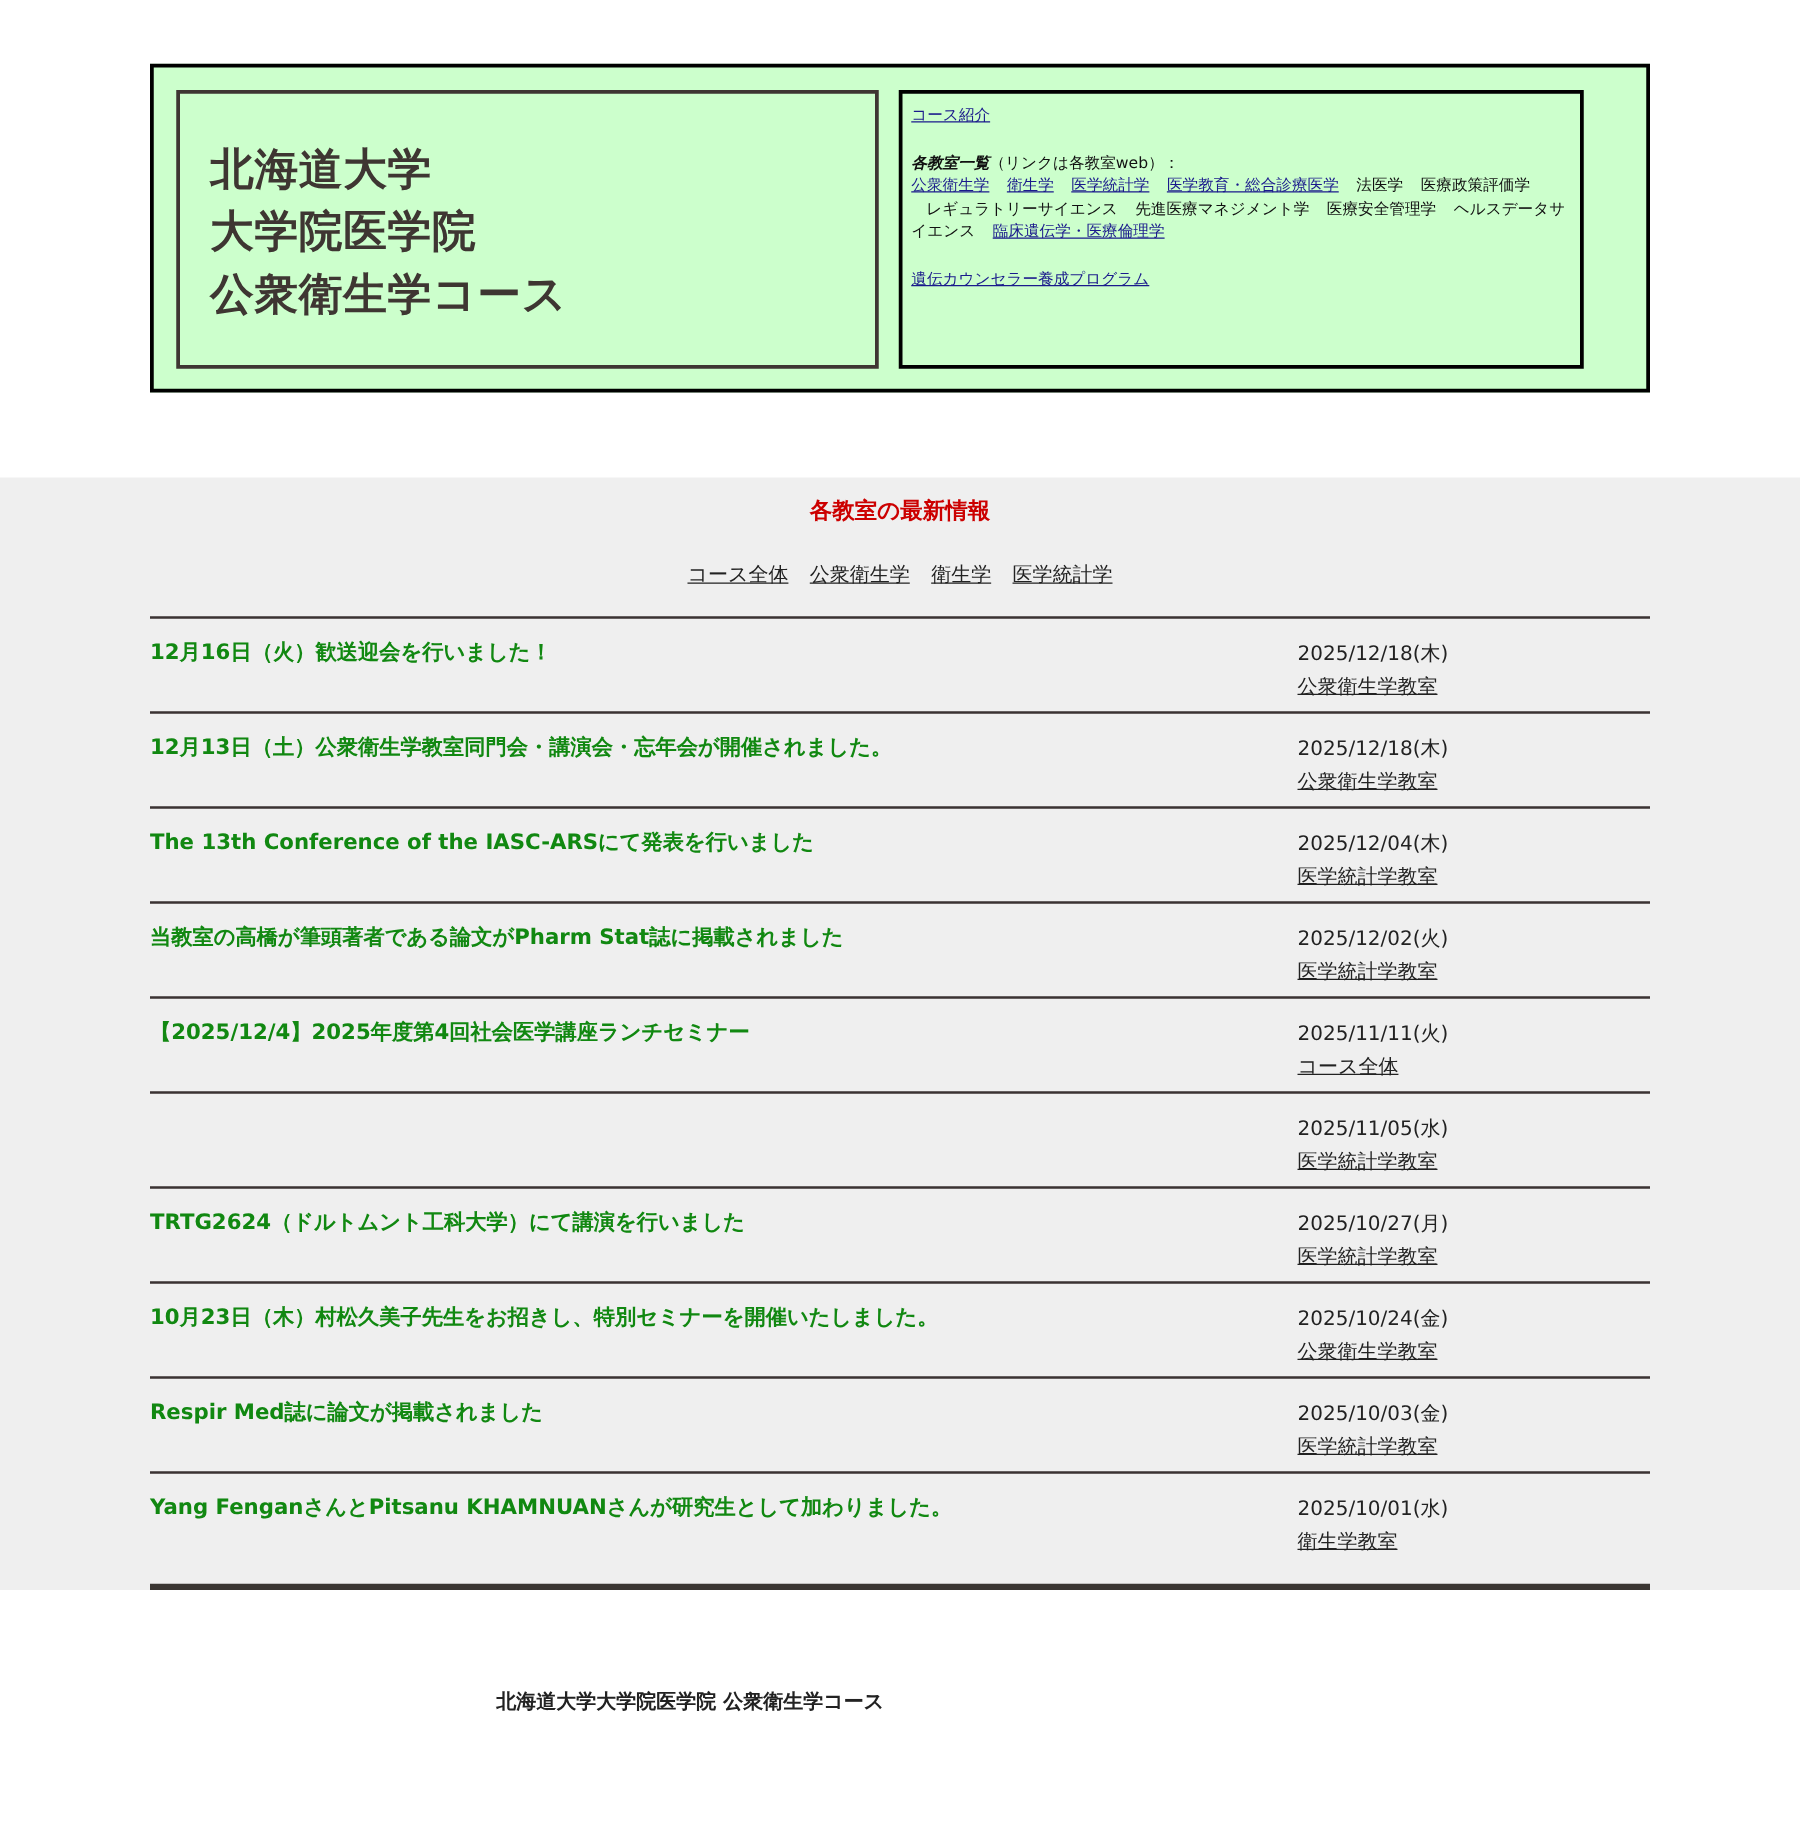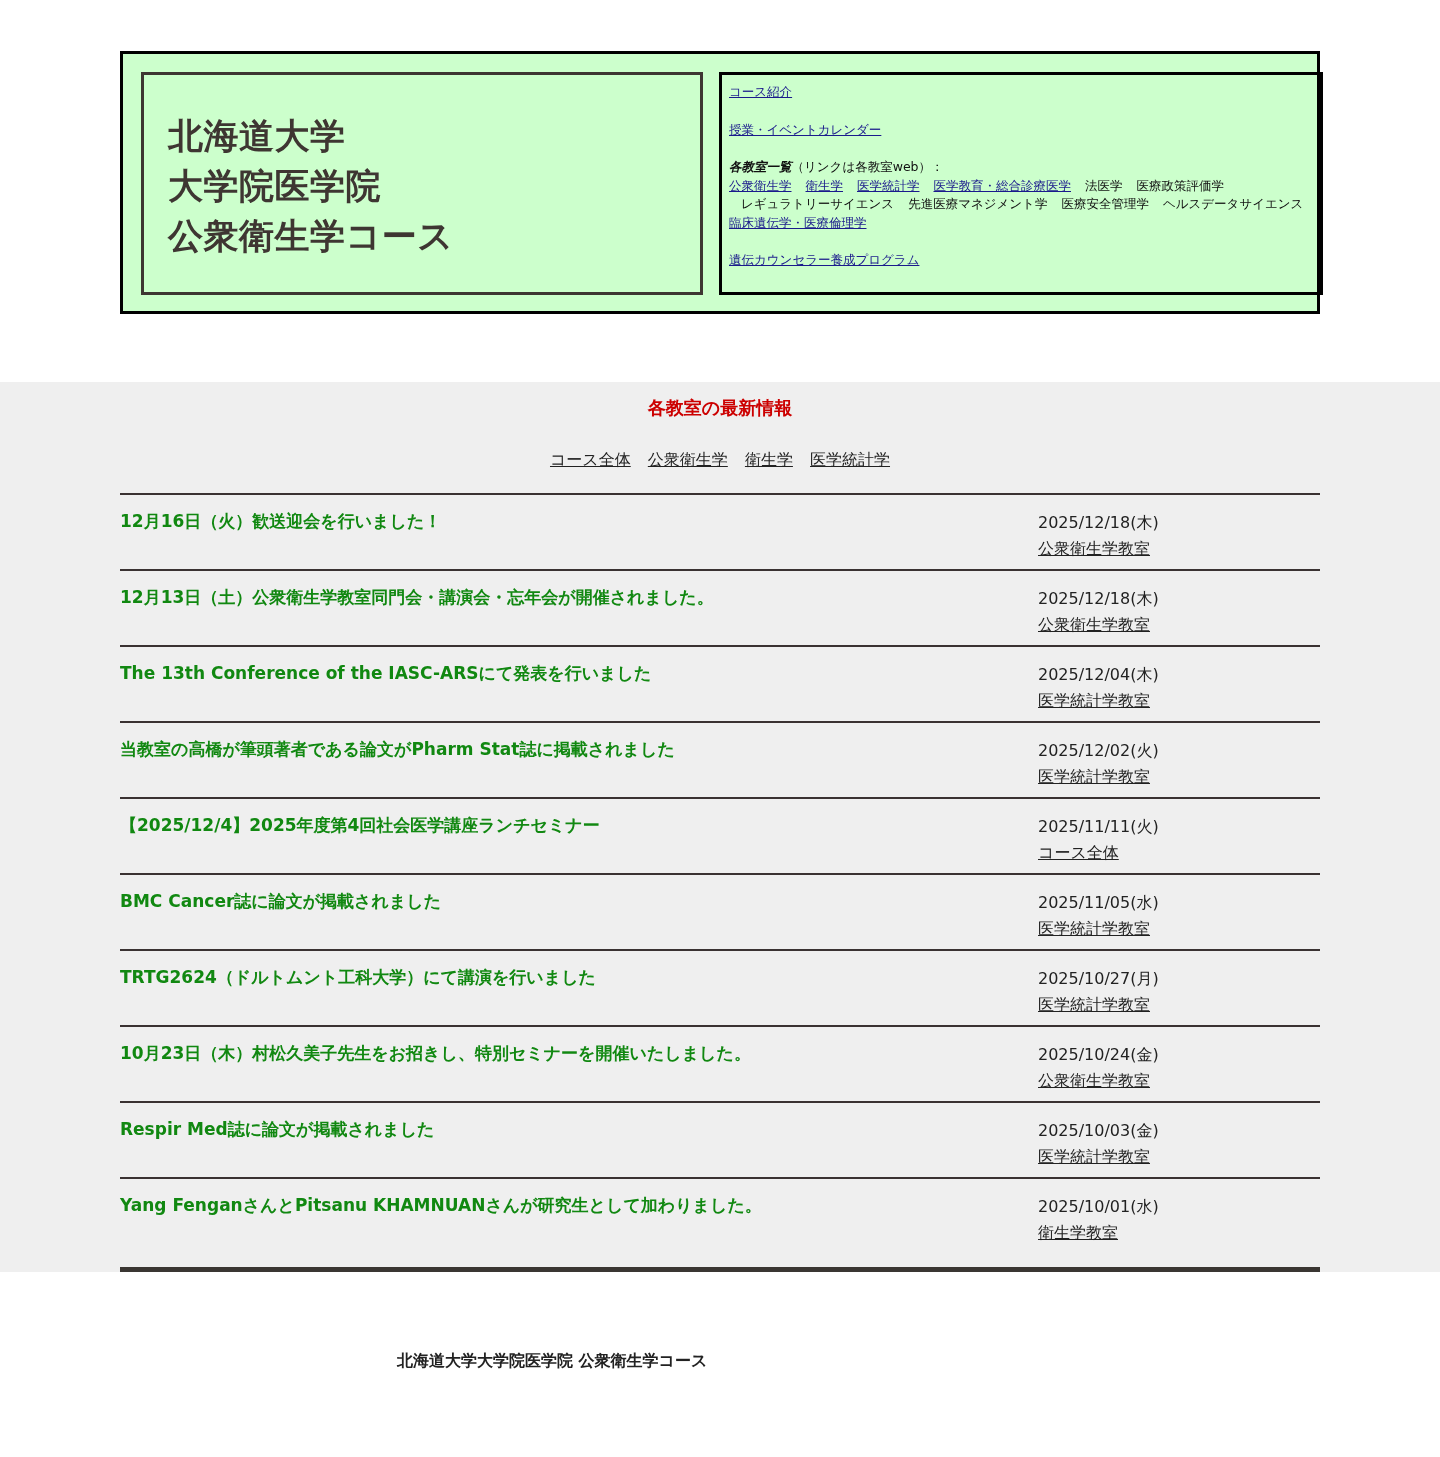--- a/index.html
+++ b/index.html
@@ -31,21 +31,21 @@
     display: block;
     font-size: 35px;
     font-weight: bold;
     line-height: 50px;
     color: #3e3632;
     letter-spacing: 0.5px;
   }
   .nav-box {
     position: absolute;
     left: 596px; top: 18px;
-    width: 604px; height: 223px;
+    width: 548px; height: 223px;
     border: 3px solid #000;
     padding: 8px 0 0 7px;
     font-size: 12.5px;
     line-height: 18.5px;
     color: #111;
   }
   .nav-box a { color: #1a1a8c; text-decoration: underline; }
   .nav-para { margin-bottom: 19px; }
   .nav-para.last { margin-bottom: 0; }
   .dept-heading { font-weight: bold; font-style: italic; }
@@ -124,23 +124,20 @@
 <div class="header-wrap">
   <div class="title-box">
     <span class="title-line">北海道大学</span>
     <span class="title-line">大学院医学院</span>
     <span class="title-line">公衆衛生学コース</span>
   </div>
 
   <div class="nav-box">
     <div class="nav-para">
       <a href="#">コース紹介</a>
-    </div>
-    <div class="nav-para">
-      <a href="#">授業・イベントカレンダー</a>
     </div>
     <div class="nav-para dept-list">
       <span class="dept-heading" style="margin-right:0">各教室一覧</span><span style="margin-right:12px">（リンクは各教室web）：</span><br>
       <a href="#">公衆衛生学</a><a href="#">衛生学</a><a href="#">医学統計学</a><a href="#">医学教育・総合診療医学</a><span>法医学</span><span>医療政策評価学</span><br>
       &nbsp;&nbsp;&nbsp;<span>レギュラトリーサイエンス</span><span>先進医療マネジメント学</span><span>医療安全管理学</span><span>ヘルスデータサイエンス</span><a href="#">臨床遺伝学・医療倫理学</a>
     </div>
     <div class="nav-para last">
       <a href="#">遺伝カウンセラー養成プログラム</a>
     </div>
   </div>
@@ -170,21 +167,20 @@
     </div>
     <div class="news-row">
       <a href="#" class="news-headline">当教室の高橋が筆頭著者である論文がPharm Stat誌に掲載されました</a>
       <div class="news-meta"><span class="news-date">2025/12/02(火)</span><a href="#" class="news-dept">医学統計学教室</a></div>
     </div>
     <div class="news-row">
       <a href="#" class="news-headline">【2025/12/4】2025年度第4回社会医学講座ランチセミナー</a>
       <div class="news-meta"><span class="news-date">2025/11/11(火)</span><a href="#" class="news-dept">コース全体</a></div>
     </div>
     <div class="news-row">
-      <a href="#" class="news-headline">BMC Cancer誌に論文が掲載されました</a>
       <div class="news-meta"><span class="news-date">2025/11/05(水)</span><a href="#" class="news-dept">医学統計学教室</a></div>
     </div>
     <div class="news-row">
       <a href="#" class="news-headline">TRTG2624（ドルトムント工科大学）にて講演を行いました</a>
       <div class="news-meta"><span class="news-date">2025/10/27(月)</span><a href="#" class="news-dept">医学統計学教室</a></div>
     </div>
     <div class="news-row">
       <a href="#" class="news-headline">10月23日（木）村松久美子先生をお招きし、特別セミナーを開催いたしました。</a>
       <div class="news-meta"><span class="news-date">2025/10/24(金)</span><a href="#" class="news-dept">公衆衛生学教室</a></div>
     </div>

